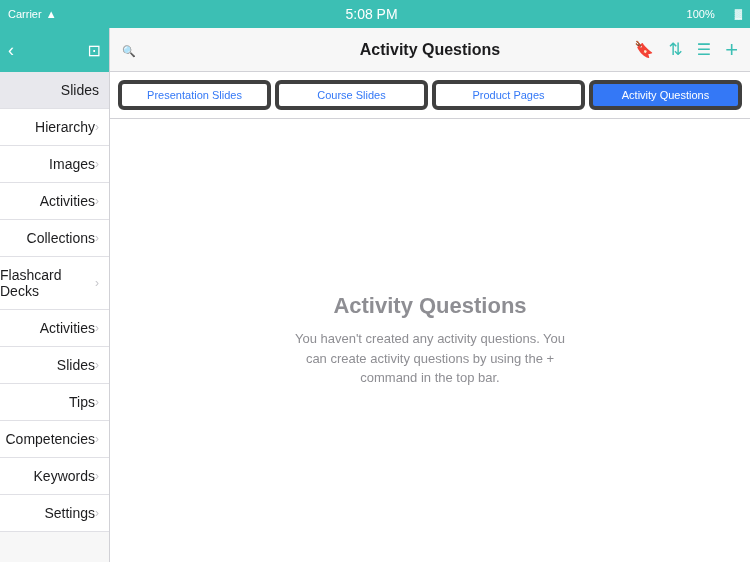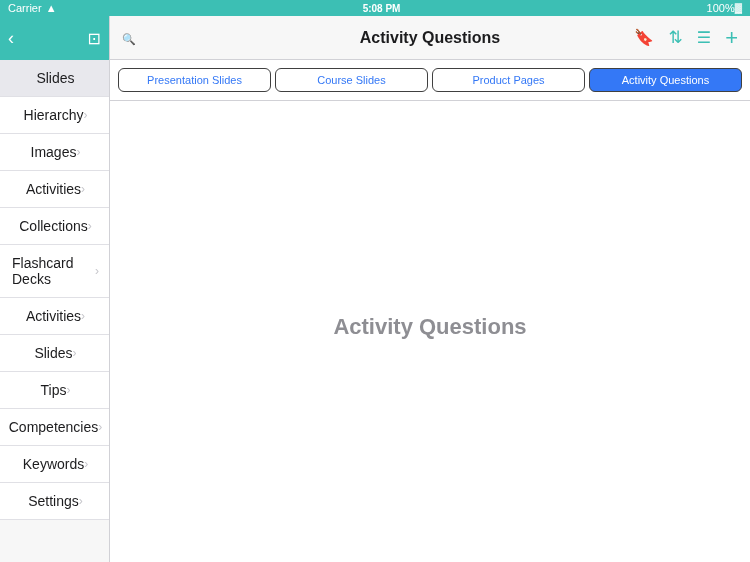--- a/index.html
+++ b/index.html
@@ -7,26 +7,26 @@
 
     
     .status-bar {
       background: #3cbfb4;
       color: white;
       font-size: 11px;
       display: flex;
       align-items: center;
       justify-content: space-between;
       padding: 2px 8px;
-      height: 16px;
+      height: 28px;
       flex-shrink: 0;
     }
     .status-left { display: flex; align-items: center; gap: 4px; }
-    .status-right { display: flex; align-items: flex-start; gap: 0; }
-    .status-center { font-size: 10px; font-weight: 700; }
+    .status-right { display: flex; align-items: flex-start; gap: 20px; }
+    .status-center { font-size: 14px; font-weight: 400; }
 
     
     .app-body { display: flex; flex: 1; overflow: hidden; }
 
     
     .sidebar {
       width: 110px;
       background: #f7f7f7;
       border-right: 1px solid #d1d1d6;
       display: flex;
@@ -49,22 +49,22 @@
       display: flex; align-items: center;
     }
     .sidebar-header .save-icon {
       color: white;
       font-size: 16px;
       cursor: pointer;
     }
     .sidebar-item {
       display: flex;
       align-items: center;
-      justify-content: center;
-      padding: 10px 10px 10px 12px;
+      justify-content: flex-end;
+      padding: 10px 10px 10px 0;
       border-bottom: 1px solid #e0e0e5;
       cursor: pointer;
       background: white;
     }
     .sidebar-item.active {
       background: #e8e8ed;
     }
     .sidebar-item-label {
       font-size: 14px;
       color: #1c1c1e;
@@ -99,21 +99,21 @@
       display: flex;
       padding: 8px 8px;
       gap: 4px;
       flex-shrink: 0;
     }
     .tab {
       flex: 1;
       text-align: center;
       padding: 5px 4px;
       border-radius: 6px;
-      border: 1px solid #404040;
+      border: 4px solid #404040;
       font-size: 11px;
       color: #3478f6;
       cursor: pointer;
       background: white;
     }
     .tab.active {
       background: #3478f6;
       color: white;
     }
 
@@ -252,17 +252,18 @@
         <span>Product Pages</span>
       </div>
       <div class="tab active">
         <span>Activity Questions</span>
       </div>
     </div>
 
     <div class="content-area">
       <div class="empty-state">
         <div class="empty-state-title">Activity Questions</div>
+        <div class="empty-state-text">You haven't created any activity questions. You can create activity questions by using the + command in the top bar.</div>
       </div>
     </div>
 
   </div>
 </div>
 
 </body></html>

